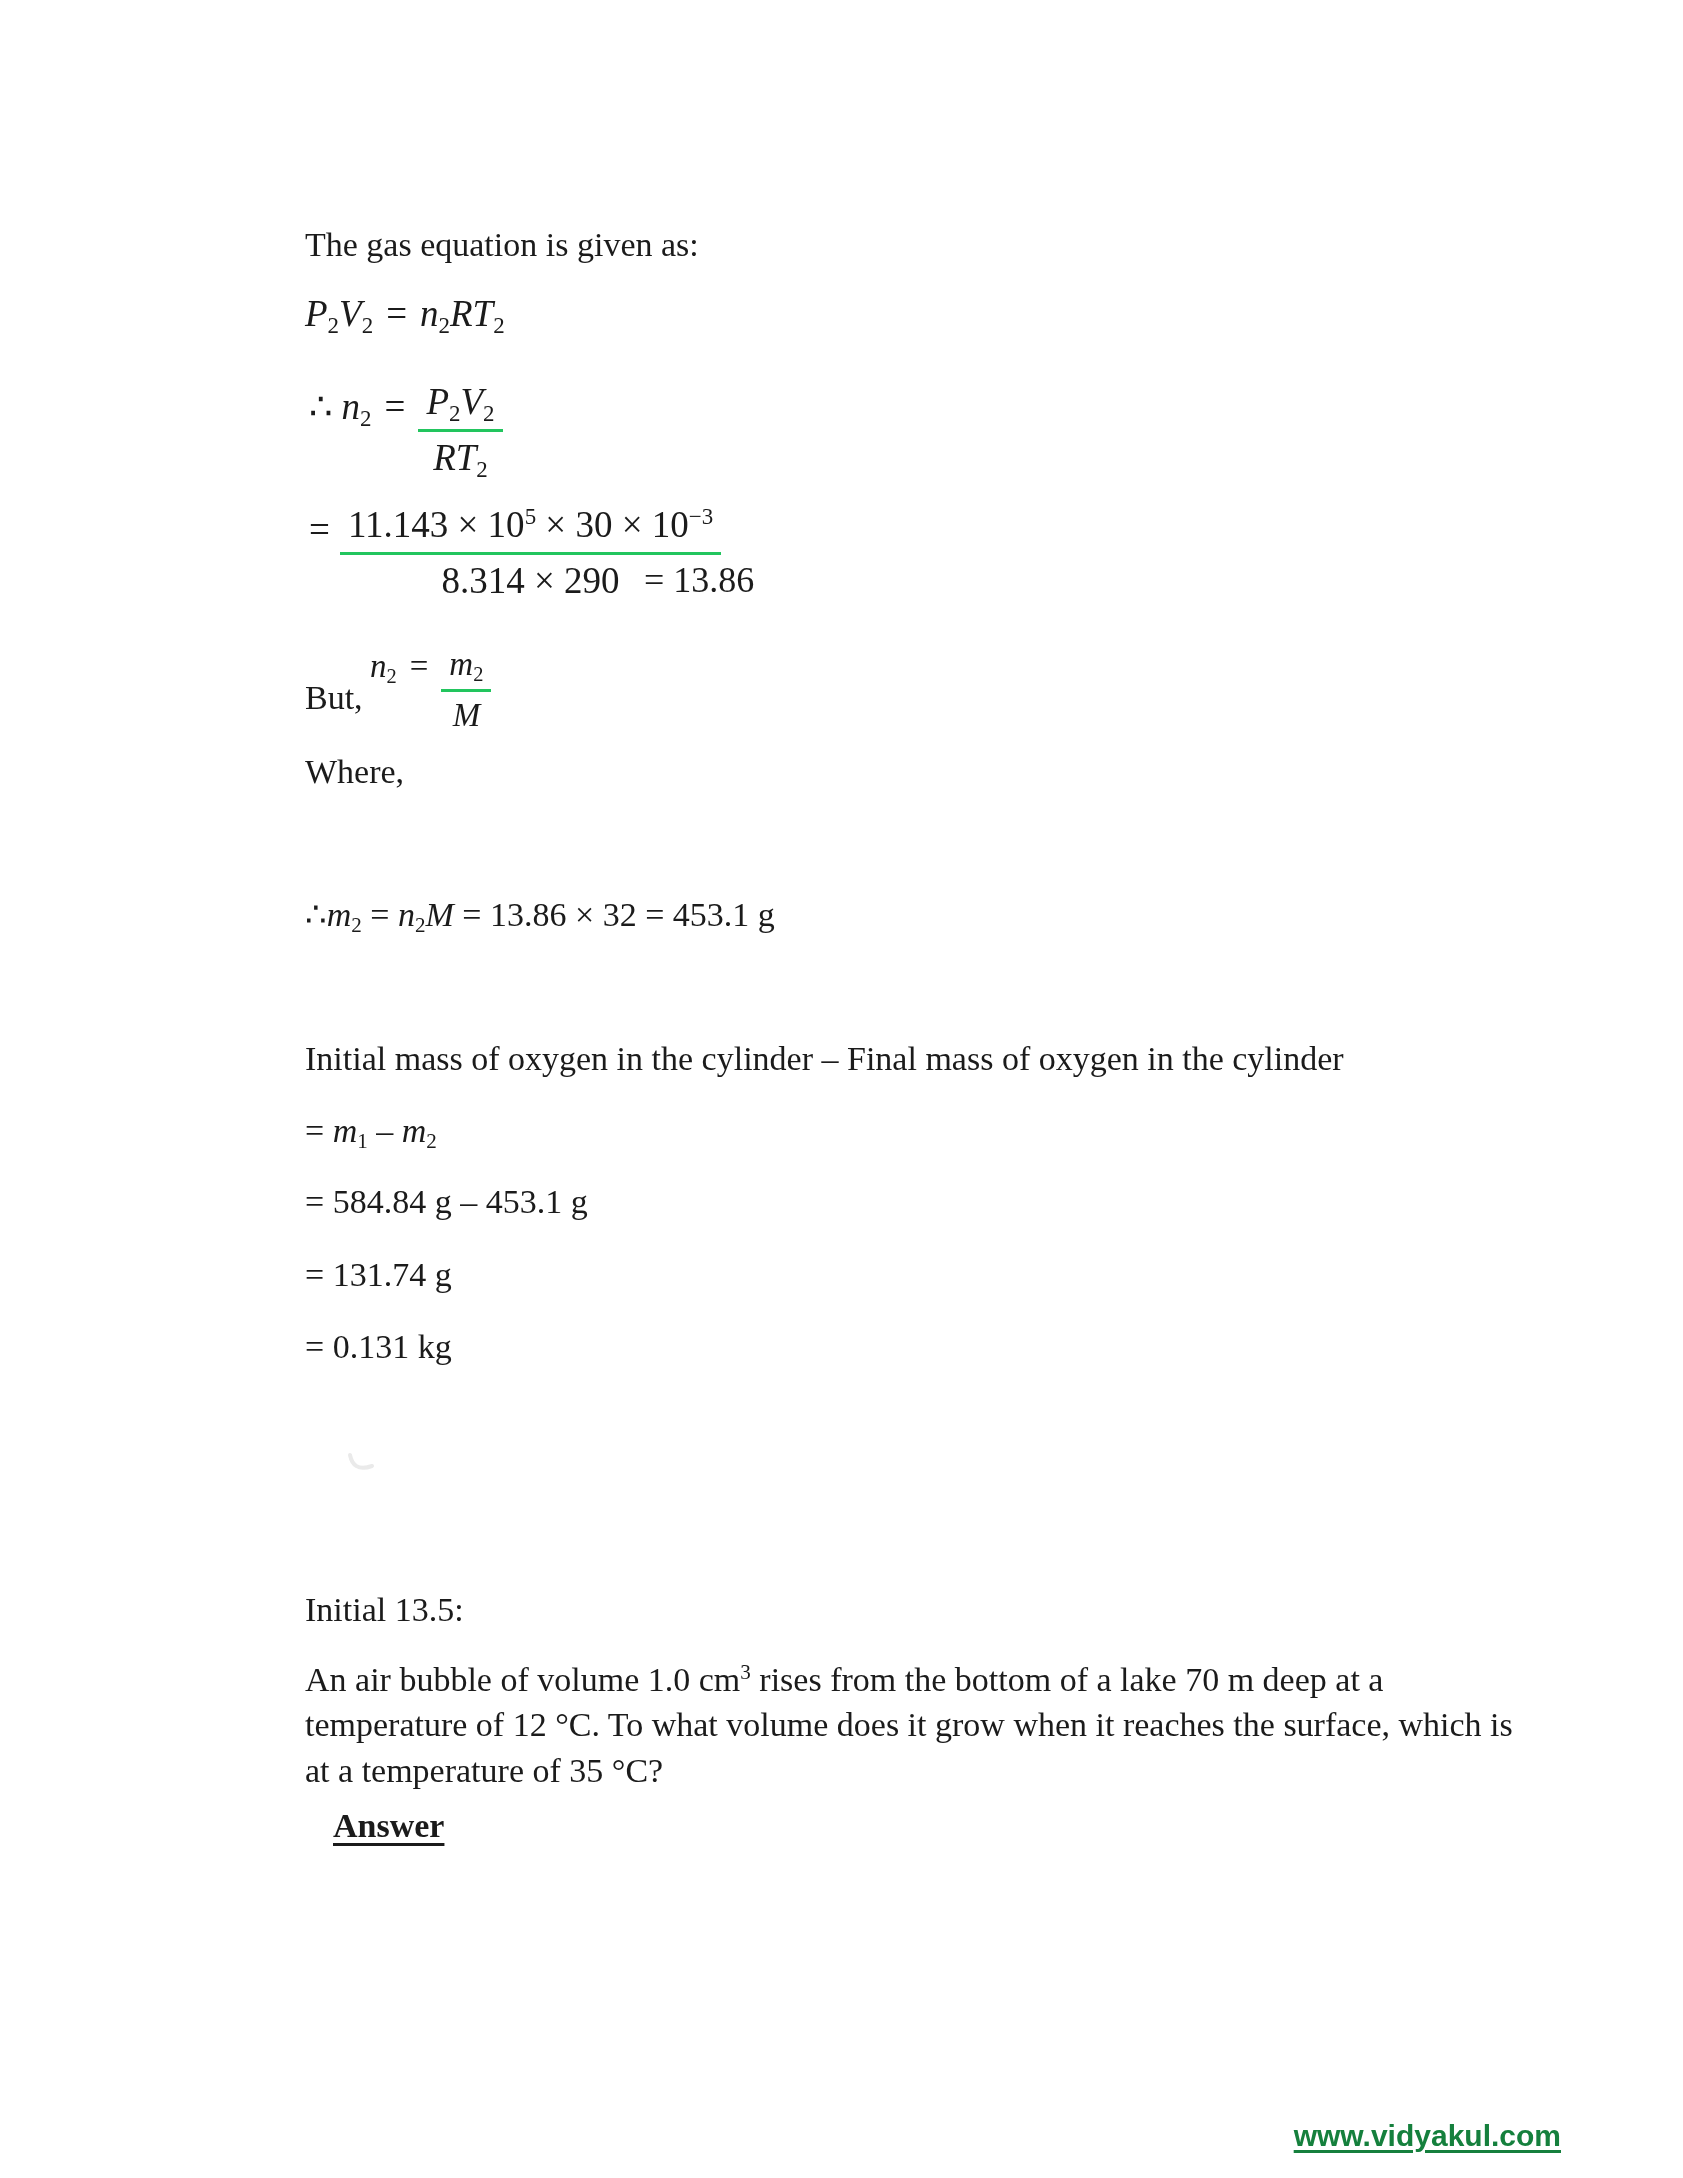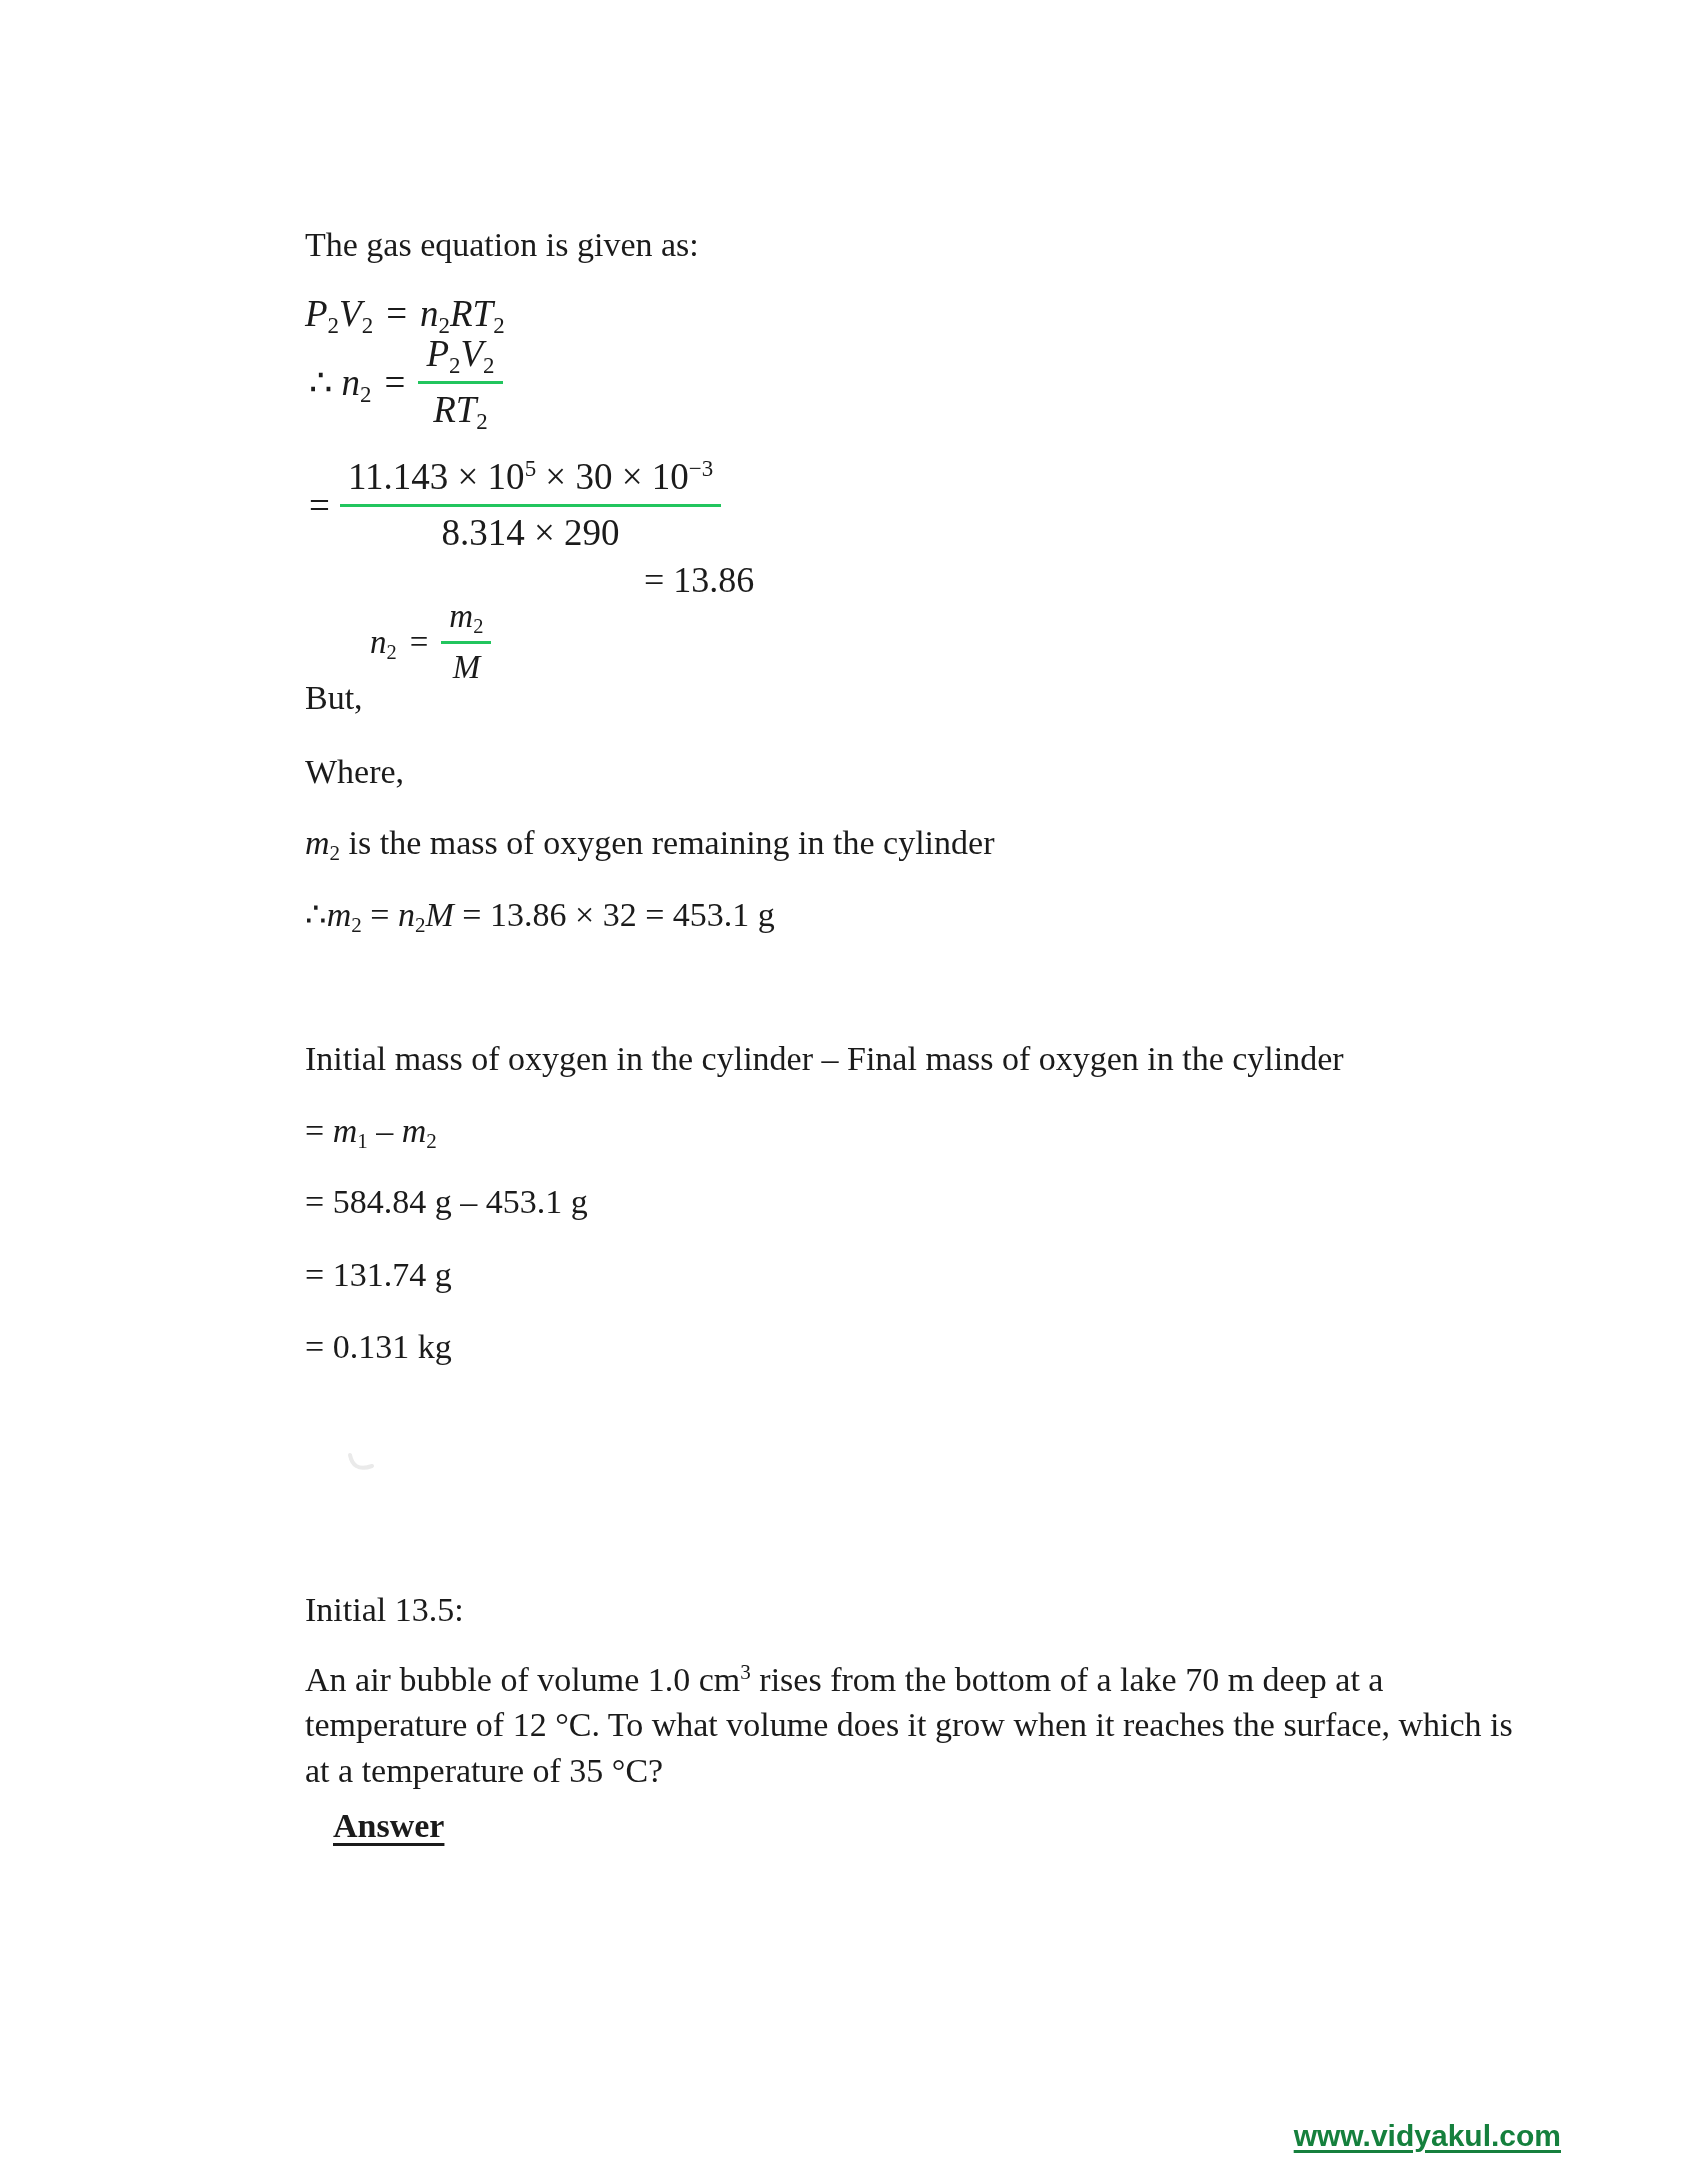--- a/index.html
+++ b/index.html
@@ -27,21 +27,21 @@
   .eqsign { margin: 0 13px; }
   .therefore { margin-right: 9px; }
   .fracrow {
     position: absolute;
     display: flex;
     align-items: center;
     font-size: 37px;
     white-space: nowrap;
   }
   .butrow { font-size: 33px; }
-  .frac { display: inline-flex; flex-direction: column; text-align: center; line-height: 1.15; }
+  .frac { display: inline-flex; flex-direction: column; text-align: center; line-height: 1.15; margin-top: 48px; }
   .frac .num { padding: 0 8px 5px 8px; }
   .frac .den { border-top: 3px solid #22c55e; padding: 5px 8px 0 8px; }
   .answer {
     font-weight: bold;
     text-decoration: underline;
     text-decoration-thickness: 3px;
     text-underline-offset: 6px;
     margin-left: 28px;
   }
   .footer-link {
@@ -93,21 +93,20 @@
     <span><span class="iv">n</span><sub>2</sub></span>
     <span class="eqsign">=</span>
     <span class="frac">
       <span class="num"><span class="iv">m</span><sub>2</sub></span>
       <span class="den iv">M</span>
     </span>
   </div>
 
   <p class="line" style="top:718px">Where,</p>
 
-  <p class="line" style="top:789px"><span class="iv">m</span><sub>2</sub><span> is the mass of oxygen remaining in the cylinder</span></p>
 
   <p class="line" style="top:861px"><span>∴</span><span class="iv">m</span><sub>2</sub><span> = </span><span class="iv">n</span><sub>2</sub><span class="iv">M</span><span> = 13.86 × 32 = 453.1 g</span></p>
 
 
   <p class="line" style="top:1005px">Initial mass of oxygen in the cylinder – Final mass of oxygen in the cylinder</p>
 
   <p class="line" style="top:1077px"><span>= </span><span class="iv">m</span><sub>1</sub><span> – </span><span class="iv">m</span><sub>2</sub></p>
 
   <p class="line" style="top:1148px">= 584.84 g – 453.1 g</p>
 

